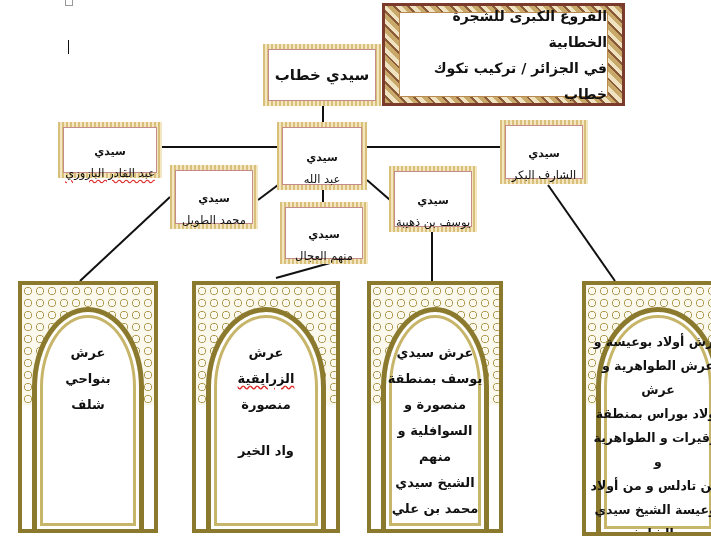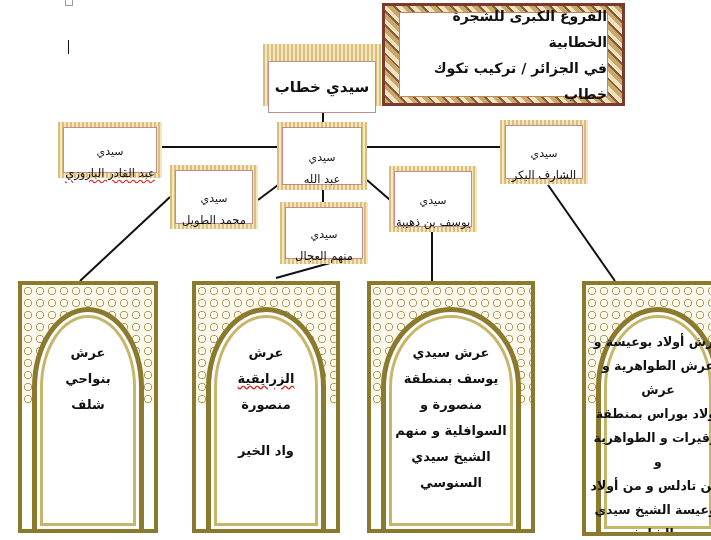--- a/index.html
+++ b/index.html
@@ -30,23 +30,23 @@
     position: absolute; box-sizing: border-box;
     background: repeating-linear-gradient(90deg, #d8bf7a 0 2px, #f3e6c0 2px 4px);
     padding: 5px;
   }
   .node-inner {
     width: 100%; height: 100%; background: #fff; box-sizing: border-box;
     border: 1px solid #c58a8a;
     display: flex; flex-direction: column; justify-content: center; align-items: center;
     direction: rtl; font-size: 11px; color: #111; text-align: center; gap: 8px;
   }
-  .node-inner .l1 { font-weight: normal; font-size: 11px; margin-top: 24px; }
+  .node-inner .l1 { font-weight: bold; font-size: 11px; margin-top: 24px; }
   .node-inner .l2 { font-size: 11.5px; white-space: nowrap; }
-  .node.big .node-inner { font-size: 15px; font-weight: bold; margin-top: 12px; }
+  .node.big .node-inner { font-size: 15px; font-weight: bold; }
   .squiggle { text-decoration: underline wavy #d22; text-underline-offset: 2px; }
 
   
   .arch {
     position: absolute; box-sizing: border-box; border: 4px solid #8b7a2e; background: #fff;
     overflow: hidden;
   }
   .arch .lattice {
     position: absolute; left: 0; top: 0; right: 0; height: 120px;
     background:
@@ -154,29 +154,30 @@
   <div class="opening"></div>
   <div class="text">
     <div>عرش</div>
     <div class="squiggle">الزرايقية</div>
     <div>منصورة</div>
     <div style="height:20px"></div>
     <div>واد الخير</div>
   </div>
 </div>
 
-<div class="arch" style="left:367px;top:281px;width:168px;height:252px;">
+<div class="arch" style="left:367px;top:281px;width:136px;height:252px;">
   <div class="lattice"></div>
   <div class="opening"></div>
   <div class="text" style="top:55px;line-height:26px;">
     <div>عرش سيدي</div>
     <div>يوسف بمنطقة</div>
     <div>منصورة و</div>
     <div>السوافلية و منهم</div>
     <div>الشيخ سيدي</div>
+    <div>محمد بن علي</div>
     <div>السنوسي</div>
   </div>
 </div>
 
 <div class="arch wide" style="left:542px;top:281px;width:152px;height:255px;margin-left:40px;">
   <div class="lattice"></div>
   <div class="opening"></div>
   <div class="text" style="top:45px;left:4px;right:4px;">
     <div>عرش أولاد بوعيسة و</div>
     <div>عرش الطواهرية و عرش</div>

